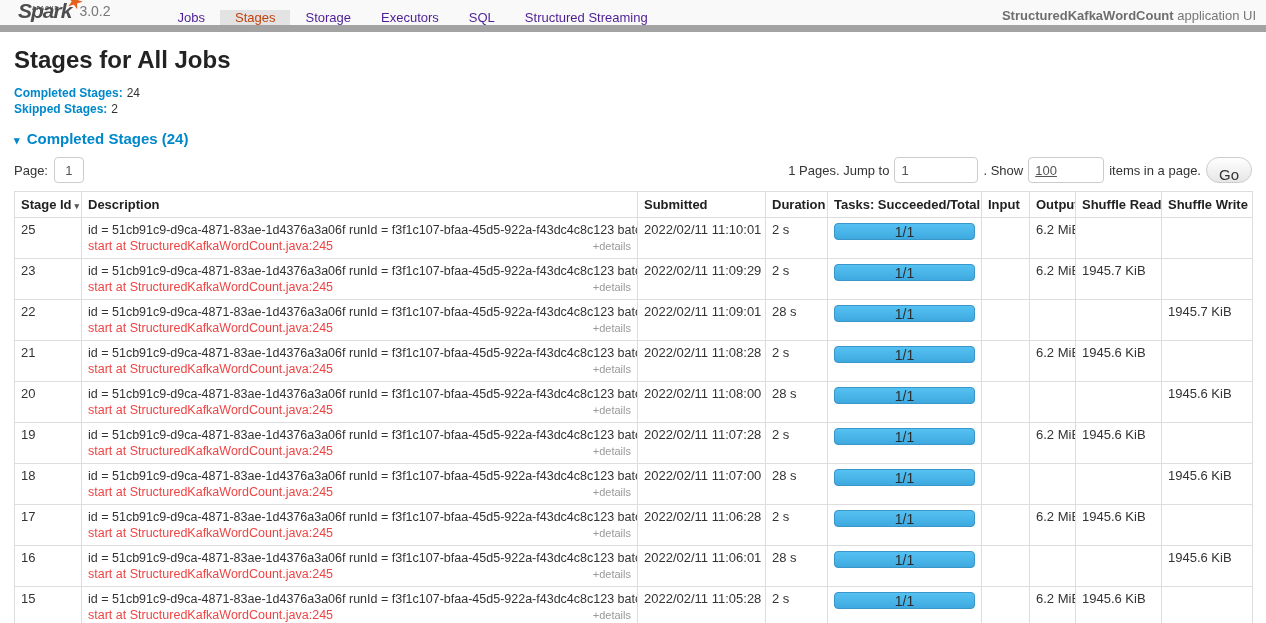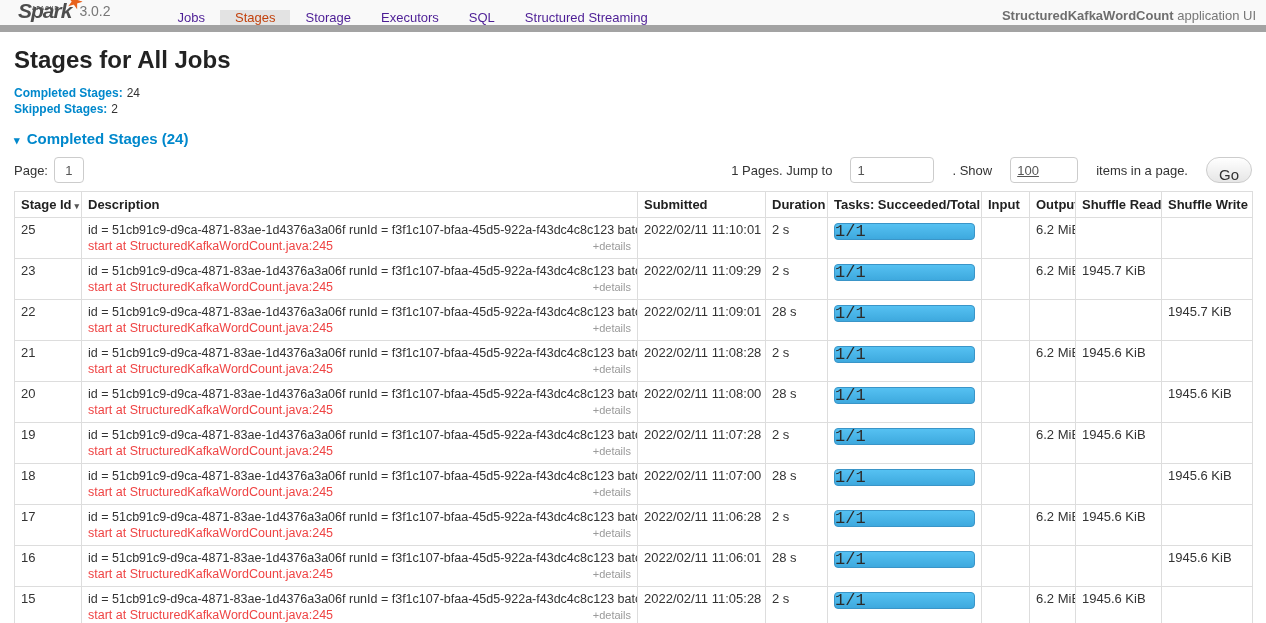--- a/index.html
+++ b/index.html
@@ -34,46 +34,46 @@
   .summary .lbl { color: #0088cc; font-weight: bold; }
   .summary .val { color: #333; margin-left: 4px; }
   .section-head { margin: 14px 0 10px 0; font-size: 15px; font-weight: bold; color: #0088cc;
     cursor: pointer; }
   .section-head .arrow { font-size: 11px; margin-right: 3px; }
 
   
   .pagerow { display: flex; align-items: center; justify-content: space-between;
     margin: 6px 0 8px 0; font-size: 13px; color: #333; }
   .pagerow .left { display: flex; align-items: center; gap: 6px; }
-  .pagerow .right { display: flex; align-items: center; gap: 18px; }
+  .pagerow .right { display: flex; align-items: center; gap: 5px; }
   .pg-input { border: 1px solid #ccc; border-radius: 4px; height: 26px; padding: 2px 6px;
     font-size: 13px; color: #555; font-family: inherit; }
   .pg-page { width: 30px; text-align: center; }
   .pg-jump { width: 84px; }
-  .pg-show { width: 68px; text-decoration: underline; }
+  .pg-show { width: 76px; text-decoration: underline; }
   .go-btn { height: 26px; padding: 8px 12px; font-size: 15px; color: #333;
     background: linear-gradient(#ffffff, #e6e6e6); border: 1px solid #ccc; border-radius: 13px;
     cursor: pointer; font-family: inherit; }
 
   
   table.stages { border-collapse: collapse; table-layout: fixed; width: 1238px;
     font-size: 13px; }
   table.stages th, table.stages td { border: 1px solid #dddddd; vertical-align: top;
     text-align: left; padding: 4px 6px; overflow: hidden; }
   table.stages th { font-weight: bold; color: #222; padding: 5px 6px; white-space: nowrap; }
   .sort-icon { font-size: 9px; color: #555; margin-left: 3px; }
   .desc-line1 { color: #333; white-space: nowrap; font-size: 12.5px; line-height: 16px; }
   .desc-line2 { display: flex; justify-content: space-between; align-items: baseline;
     line-height: 16px; }
   .desc-link { color: #ef4444; text-decoration: none; font-size: 12.5px; cursor: pointer; }
   .details { color: #9a9a9a; font-size: 11px; cursor: pointer; }
   .progress { height: 17px; border: 1px solid #3a95c8; border-radius: 4px;
     background: linear-gradient(#55c1f2, #3ea9de); position: relative; margin-top: 1px; }
-  .progress-label { position: absolute; inset: 0; line-height: 16px;
-    font-size: 17px; color: #2c2c2c; font-family: Liberation Mono, monospace; }
+  .progress-label { position: absolute; inset: 0; text-align: center; line-height: 16px;
+    font-size: 14px; color: #2c2c2c; }
   td.num { white-space: nowrap; }
 </style>
 </head>
 <body>
 
 <div class="navbar">
   <div class="brand">
     <span class="brand-word">
       <span class="brand-apache">APACHE</span>
       <span>Spark</span>

